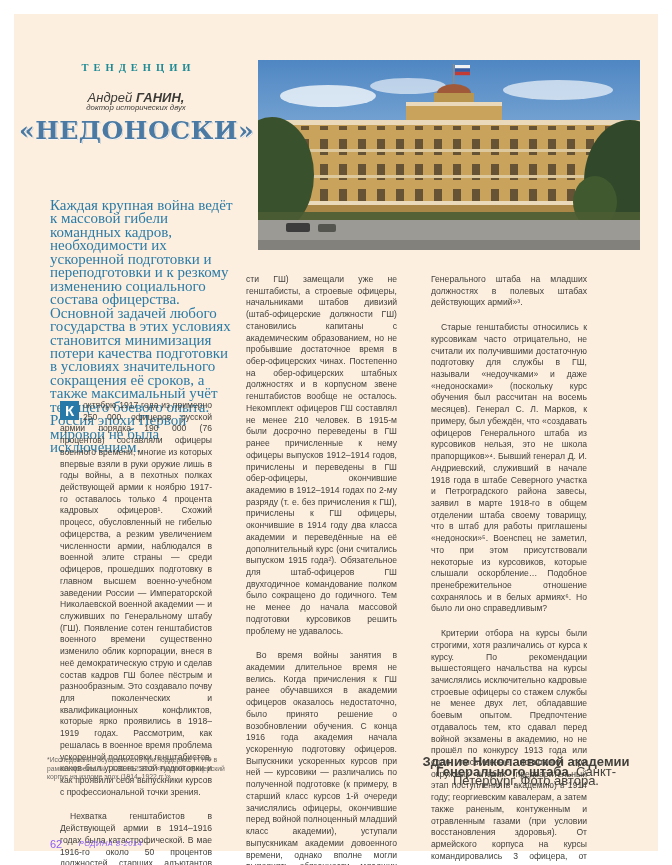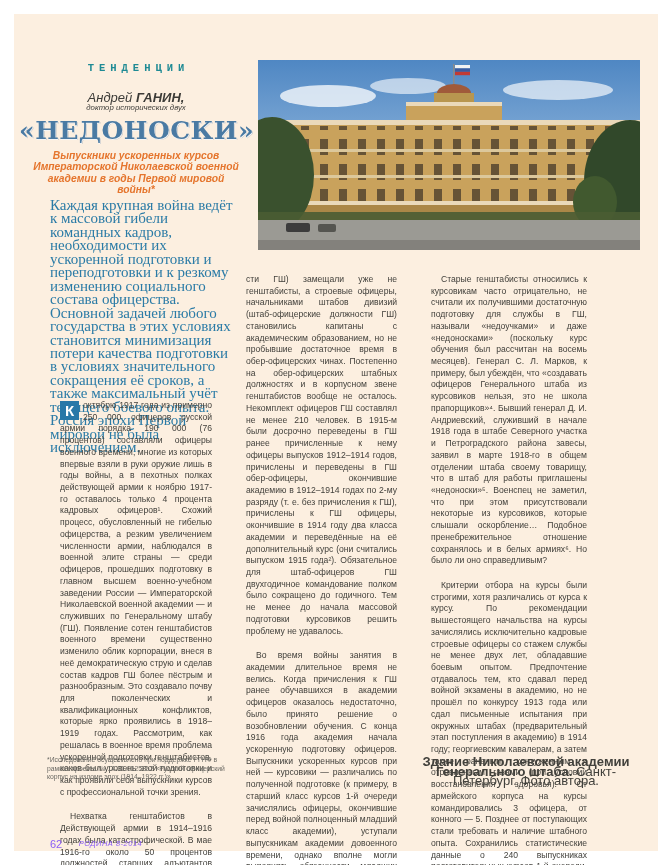--- a/index.html
+++ b/index.html
@@ -7,21 +7,21 @@
     width:672px;height:865px;position:relative;background:#ffffff;
     font-family:"Liberation Sans",sans-serif;overflow:hidden;
   }
   .page{
     position:absolute;left:14px;top:14px;width:644px;height:837px;
     background:#fcefe0;
   }
   
   .rubric{
     position:absolute;left:33px;top:48px;width:178px;text-align:center;
-    font-family:Liberation Mono, monospace;font-weight:bold;font-size:10.5px;
+    font-family:Liberation Serif, serif;font-weight:bold;font-size:10.5px;
     letter-spacing:5px;color:#1e8a94;text-indent:5px;
   }
   .author-line{
     position:absolute;left:13px;top:76px;width:218px;text-align:center;
     font-style:italic;font-size:13px;color:#3c3b37;
   }
   .author-line .bold{font-weight:bold;}
   .author-title{
     position:absolute;left:13px;top:89px;width:218px;text-align:center;
     font-style:italic;font-size:7.8px;color:#3c3b37;
@@ -86,21 +86,20 @@
 
 <div class="page">
 
   <div class="rubric">ТЕНДЕНЦИИ</div>
 
   <div class="author-line"><span>Андрей</span> <span class="bold">ГАНИН,</span></div>
   <div class="author-title">доктор исторических двух</div>
 
   <div class="main-title">«НЕДОНОСКИ» ?</div>
 
-  <div class="subtitle">Выпускники ускоренных курсов Императорской Николаевской военной академии в годы Первой мировой войны*</div>
 
   <div class="intro">Каждая крупная война ведёт к массовой гибели командных кадров, необходимости их ускоренной подготовки и переподготовки и к резкому изменению социального состава офицерства. Основной задачей любого государства в этих условиях становится минимизация потери качества подготовки в условиях значительного сокращения её сроков, а также максимальный учёт текущего боевого опыта. Россия эпохи Первой мировой не была исключением.</div>
 
   <div class="photo">
     <svg width="382" height="190" viewBox="0 0 382 190" xmlns="http://www.w3.org/2000/svg">
       <defs>
         <linearGradient id="sky" x1="0" y1="0" x2="0" y2="1">
           <stop offset="0" stop-color="#4f87c3"></stop>
           <stop offset="1" stop-color="#bdd6ee"></stop>
         </linearGradient>
@@ -153,20 +152,21 @@
 
   <div class="col col-1">
       <p class=""><span class="dropcap">К</span>октябрю 1917 года из примерно 250 000 офицеров русской армии порядка 190 000 (76 процентов) составляли офицеры военного времени, многие из которых впервые взяли в руки оружие лишь в годы войны, а в пехотных полках действующей армии к ноябрю 1917-го оставалось только 4 процента кадровых офицеров¹. Схожий процесс, обусловленный не гибелью офицерства, а резким увеличением численности армии, наблюдался в военной элите страны — среди офицеров, прошедших подготовку в главном высшем военно-учебном заведении России — Императорской Николаевской военной академии — и служивших по Генеральному штабу (ГШ). Появление сотен генштабистов военного времени существенно изменило облик корпорации, внеся в неё демократическую струю и сделав состав кадров ГШ более пёстрым и разнообразным. Это создавало почву для поколенческих и квалификационных конфликтов, которые ярко проявились в 1918–1919 годах. Рассмотрим, как решалась в военное время проблема ускоренной подготовки генштабистов, каков был уровень этой подготовки и как проявили себя выпускники курсов с профессиональной точки зрения.</p>
       <p class="indent">Нехватка генштабистов в Действующей армии в 1914–1916 годах была катастрофической. В мае 1916-го около 50 процентов должностей старших адъютантов дивизионных штабов (обер-офицерские должно-</p>
     </div>
   <div class="col col-2">
       <p class="">сти ГШ) замещали уже не генштабисты, а строевые офицеры, начальниками штабов дивизий (штаб-офицерские должности ГШ) становились капитаны с академическим образованием, но не пробывшие достаточное время в обер-офицерских чинах. Постепенно на обер-офицерских штабных должностях и в корпусном звене генштабистов вообще не осталось. Некомплект офицеров ГШ составлял не менее 210 человек. В 1915-м были досрочно переведены в ГШ ранее причисленные к нему офицеры выпусков 1912–1914 годов, причислены и переведены в ГШ обер-офицеры, окончившие академию в 1912–1914 годах по 2-му разряду (т. е. без причисления к ГШ), причислены к ГШ офицеры, окончившие в 1914 году два класса академии и переведённые на её дополнительный курс (они считались выпуском 1915 года²). Обязательное для штаб-офицеров ГШ двухгодичное командование полком было сокращено до годичного. Тем не менее до начала массовой подготовки курсовиков решить проблему не удавалось.</p>
       <p class="indent">Во время войны занятия в академии длительное время не велись. Когда причисления к ГШ ранее обучавшихся в академии офицеров оказалось недостаточно, было принято решение о возобновлении обучения. С конца 1916 года академия начала ускоренную подготовку офицеров. Выпускники ускоренных курсов при ней — курсовики — различались по полученной подготовке (к примеру, в старший класс курсов 1-й очереди зачислялись офицеры, окончившие перед войной полноценный младший класс академии), уступали выпускникам академии довоенного времени, однако вполне могли выполнять обязанности младших офицеров ГШ. В 1916–1919 годах (включая период Гражданской войны, когда академия эвакуировалась в Екатеринбург и Томск) функционировали четыре очереди ускоренных курсов, в каждой из которых, за исключением последней, 4-й, было организовано по два класса — младший (подготовительный) и старший. Целью курсов являлась «специальная подготовка некоторого количества строевых обер-офицеров к выполнению обязанностей офицеров</p>
     </div>
   <div class="col col-3">
+      <p class="">Генерального штаба на младших должностях в полевых штабах действующих армий»³.</p>
       <p class="indent">Старые генштабисты относились к курсовикам часто отрицательно, не считали их получившими достаточную подготовку для службы в ГШ, называли «недоучками» и даже «недоносками» (поскольку курс обучения был рассчитан на восемь месяцев). Генерал С. Л. Марков, к примеру, был убеждён, что «создавать офицеров Генерального штаба из курсовиков нельзя, это не школа прапорщиков»⁴. Бывший генерал Д. И. Андриевский, служивший в начале 1918 года в штабе Северного участка и Петроградского района завесы, заявил в марте 1918-го в общем отделении штаба своему товарищу, что в штаб для работы приглашены «недоноски»⁵. Военспец не заметил, что при этом присутствовали некоторые из курсовиков, которые слышали оскорбление… Подобное пренебрежительное отношение сохранялось и в белых армиях⁶. Но было ли оно справедливым?</p>
       <p class="indent">Критерии отбора на курсы были строгими, хотя различались от курса к курсу. По рекомендации вышестоящего начальства на курсы зачислялись исключительно кадровые строевые офицеры со стажем службы не менее двух лет, обладавшие боевым опытом. Предпочтение отдавалось тем, кто сдавал перед войной экзамены в академию, но не прошёл по конкурсу 1913 года или сдал письменные испытания при окружных штабах (предварительный этап поступления в академию) в 1914 году; георгиевским кавалерам, а затем также раненым, контуженным и отравленным газами (при условии восстановления здоровья). От армейского корпуса на курсы командировались 3 офицера, от конного — 5. Позднее от поступающих стали требовать и наличие штабного опыта. Сохранились статистические данные о 240 выпускниках подготовительных курсов 1-й очереди. Среди них 8,32 процента представляли гвардию, 41,67 процента — пехоту, 22,9 процента — конницу, 14,16 процента — артиллерию, 12,95 процента — технические и прочие войска. Кавалерами ордена св. Георгия и Георгиевского оружия</p>
     </div>
 
   <div class="caption"><span class="bold">Здание Николаевской академии Генерального штаба.</span> <span>Санкт-Петербург. Фото автора.</span></div>
 
   <div class="footnote">*Исследование осуществлено при поддержке РГНФ в рамках проекта № 14-31-01258а2 «Русский офицерский корпус на изломе эпох (1914–1922 гг.)».</div>
 
   <div class="footer">
     <span class="page-num">62</span>

